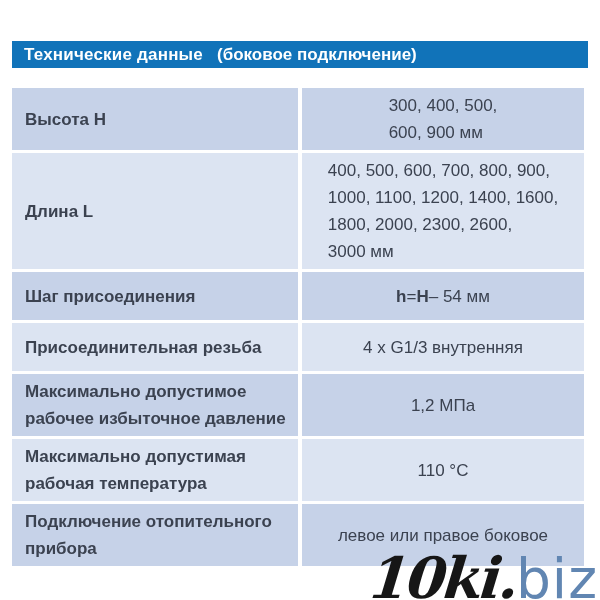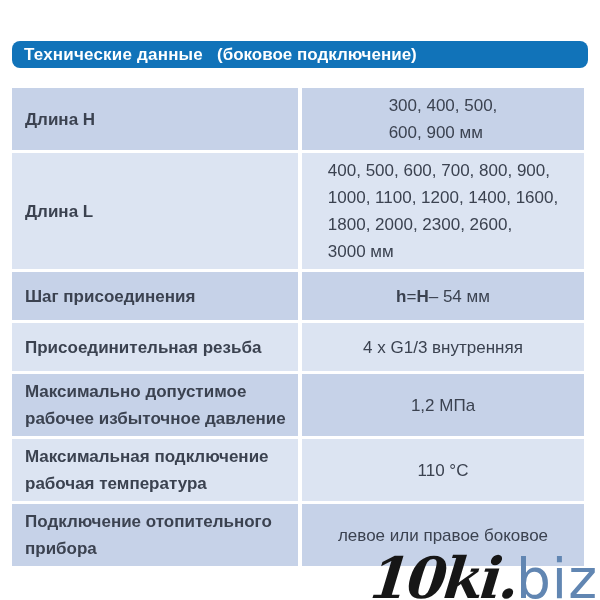--- a/index.html
+++ b/index.html
@@ -10,21 +10,21 @@
     position: relative; overflow: hidden;
   }
   .page { position: absolute; inset: 0; }
 
   .header-bar {
     position: absolute; left: 12px; top: 41px;
     width: 576px; height: 27px;
     background: var(--header-bg, #1173b9);
     display: flex; align-items: center;
     box-sizing: border-box; padding-left: 12px;
-    color: #ffffff; font-size: 17px; border-radius: 8px;
+    color: #ffffff; font-size: 17px;
   }
   .header-title { font-weight: bold; letter-spacing: 0.2px; }
   .header-subtitle { margin-left: 14px; font-weight: bold; }
 
   .spec-table {
     position: absolute; left: 12px; top: 88px;
     width: 572px;
     display: flex; flex-direction: column; gap: 3px;
   }
   .row { display: flex; gap: 4px; min-height: 48px; }
@@ -72,21 +72,21 @@
 
 <div class="page">
 
   <div class="header-bar">
     <span class="header-title">Технические данные</span>
     <span class="header-subtitle">(боковое подключение)</span>
   </div>
 
   <div class="spec-table">
   <div class="row dark">
-    <div class="cell label">Длина H</div>
+    <div class="cell label">Высота H</div>
     <div class="cell value">300, 400, 500,
 600, 900 мм</div>
   </div>
 
   <div class="row light">
     <div class="cell label">Длина L</div>
     <div class="cell value">400, 500, 600, 700, 800, 900,
 1000, 1100, 1200, 1400, 1600,
 1800, 2000, 2300, 2600,
 3000 мм</div>
@@ -102,21 +102,21 @@
     <div class="cell value">4 x G1/3 внутренняя</div>
   </div>
 
   <div class="row dark">
     <div class="cell label">Максимально допустимое
 рабочее избыточное давление</div>
     <div class="cell value">1,2 МПа</div>
   </div>
 
   <div class="row light">
-    <div class="cell label">Максимальная подключение
+    <div class="cell label">Максимально допустимая
 рабочая температура</div>
     <div class="cell value">110 °C</div>
   </div>
 
   <div class="row dark">
     <div class="cell label">Подключение отопительного
 прибора</div>
     <div class="cell value">левое или правое боковое</div>
   </div>
 </div>

